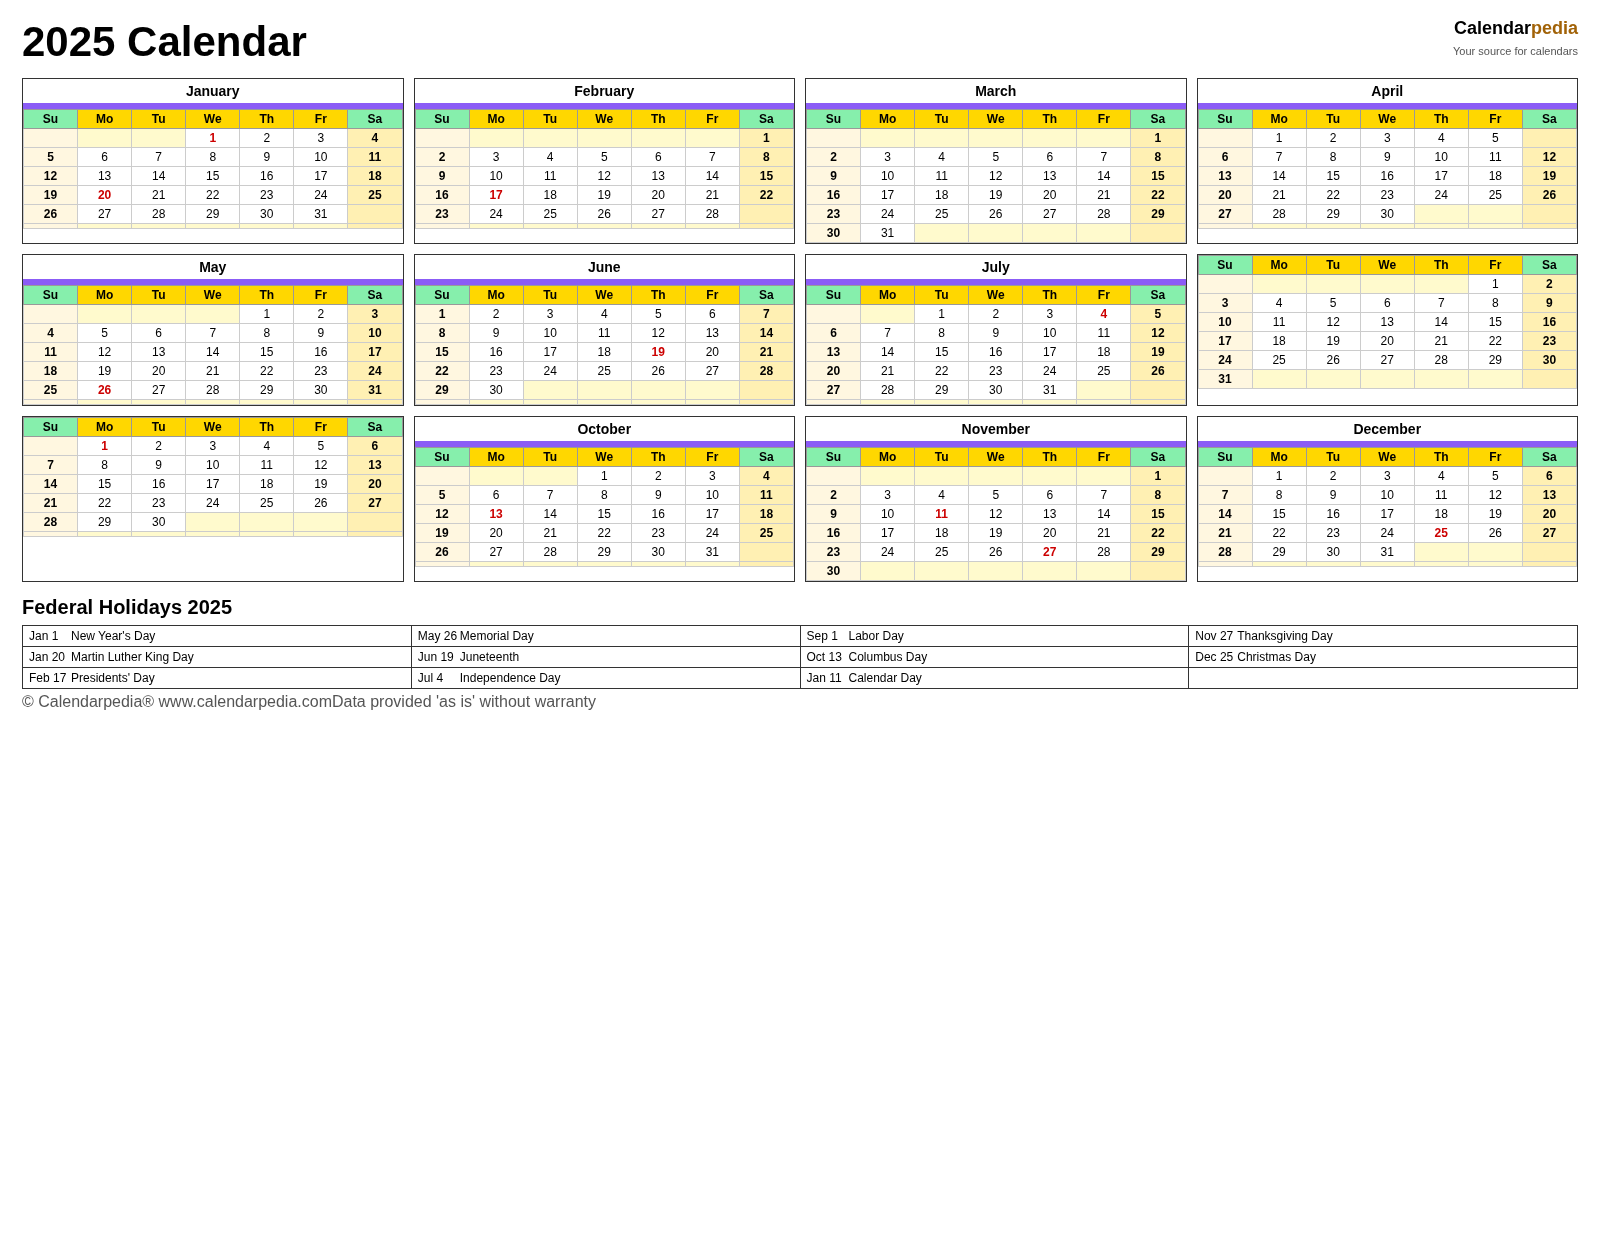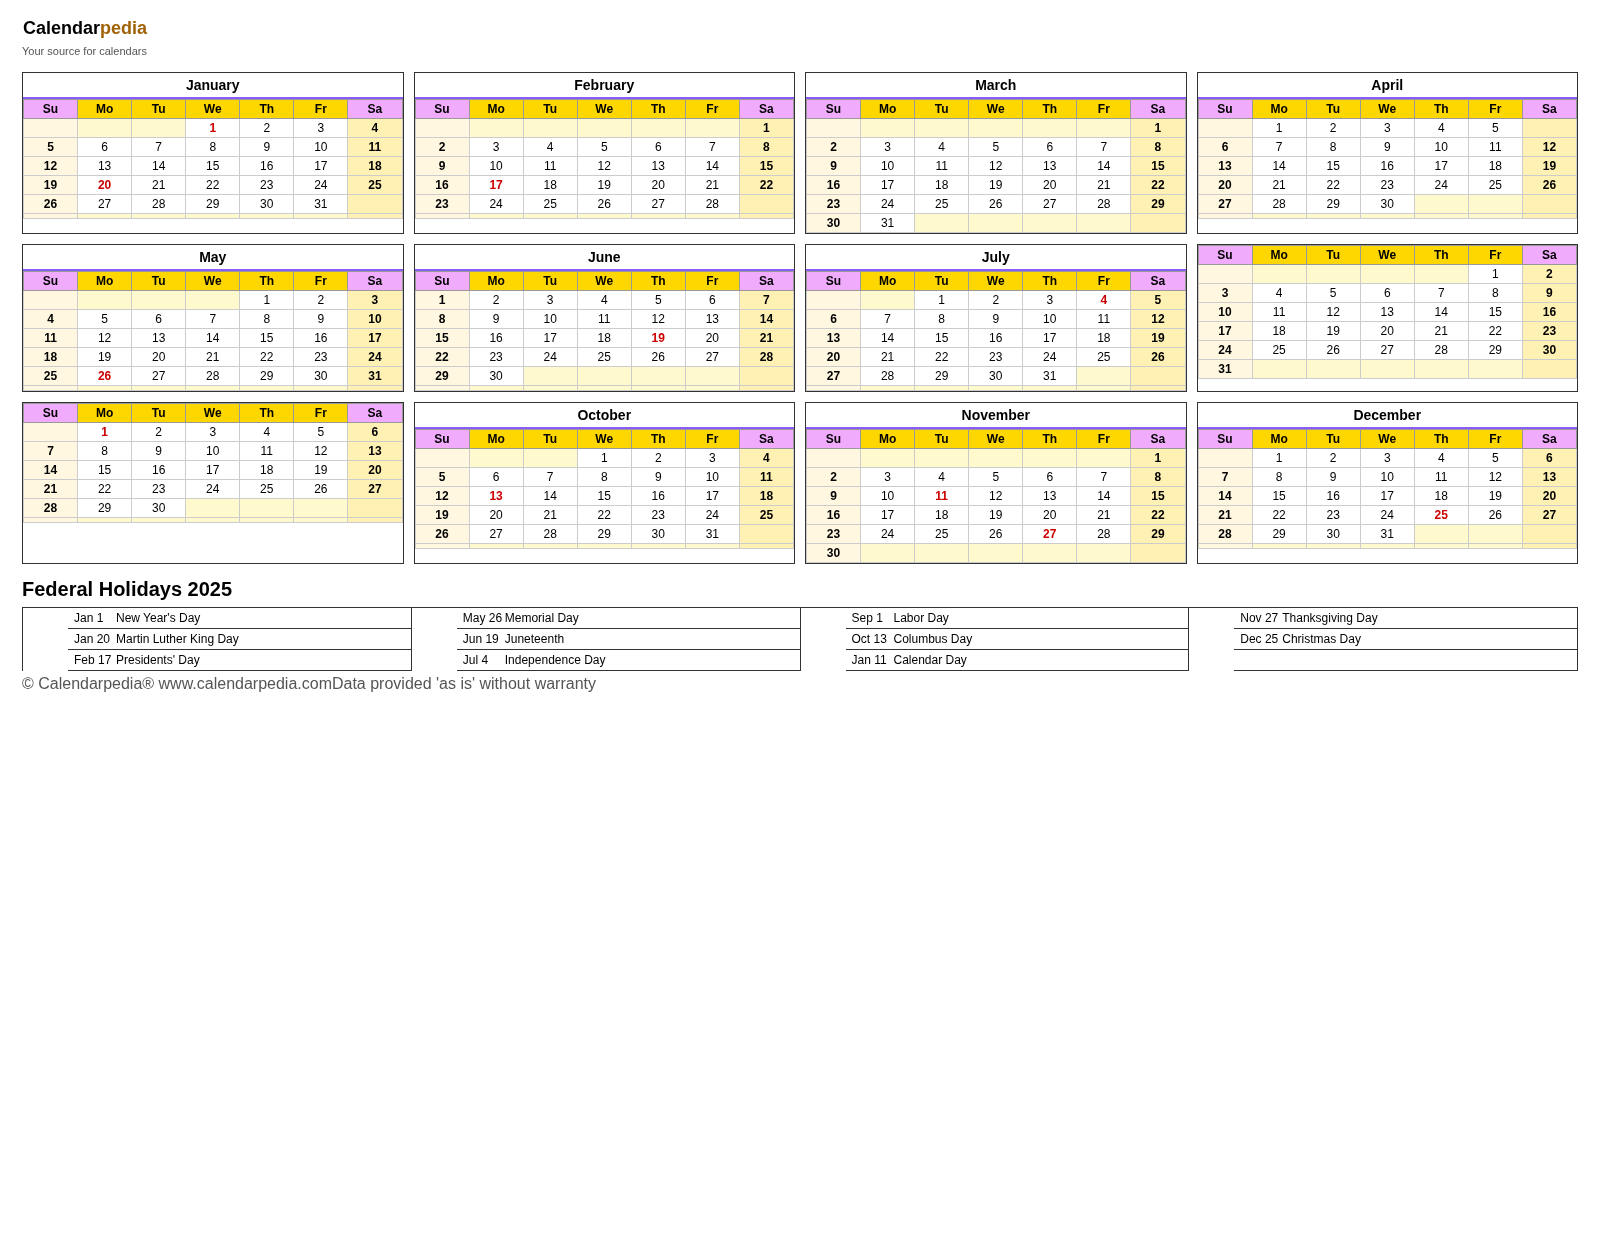--- a/index.html
+++ b/index.html
@@ -40,41 +40,41 @@
 
     .month-calendar {
       border: 1px solid #333;
     }
     .month-title {
       text-align: center;
       font-weight: bold;
       font-size: 14px;
       padding: 4px 0;
       background: #fff;
-      border-bottom: 2px solid #8b5cf6;
+      border-bottom: 6px solid #8b5cf6;
     }
     .cal-table {
       width: 100%;
       border-collapse: collapse;
     }
     .cal-table th, .cal-table td {
       text-align: center;
       padding: 2px 1px;
       font-size: 12px;
       border: 1px solid #ccc;
       width: 14.28%;
     }
     .cal-table th {
       background: #ffd700;
       font-weight: bold;
       color: #000;
       border-color: #999;
     }
     .cal-table th.sun-hdr, .cal-table th.sat-hdr {
-      background: #f0abfc;
+      background: #86efac;
       color: #000;
     }
     .cal-table td.sun-col {
       background: #fff7e0;
       font-weight: bold;
     }
     .cal-table td.sat-col {
       background: #fff0b3;
       font-weight: bold;
     }
@@ -103,41 +103,41 @@
       border-top: 1px solid #333;
       border-left: 1px solid #333;
     }
     .holiday-item {
       display: flex;
       align-items: center;
       padding: 3px 6px;
       border-right: 1px solid #333;
       border-bottom: 1px solid #333;
       font-size: 12px;
-      margin-left: 45px;
     }
     .holiday-date {
       min-width: 42px;
       font-weight: normal;
       color: #000;
     }
     .holiday-name { color: #000; }
 
     .footer-row {
       display: flex;
       justify-content: flex-start;
       margin-top: 4px;
       font-size: 16px;
       color: #555;
     }
   </style>
 </head>
 <body>
 
 <div class="page-header">
+  <div class="main-title">2025 Calendar</div>
   <div class="brand">
     <span>Calendar<span class="pedia">pedia</span></span><br>
     <span class="brand-sub">Your source for calendars</span>
   </div>
 </div>
 
 <div class="calendar-grid" id="calendar-grid">
 <div class="month-calendar">
       <div class="month-title">January</div>
       <table class="cal-table">

